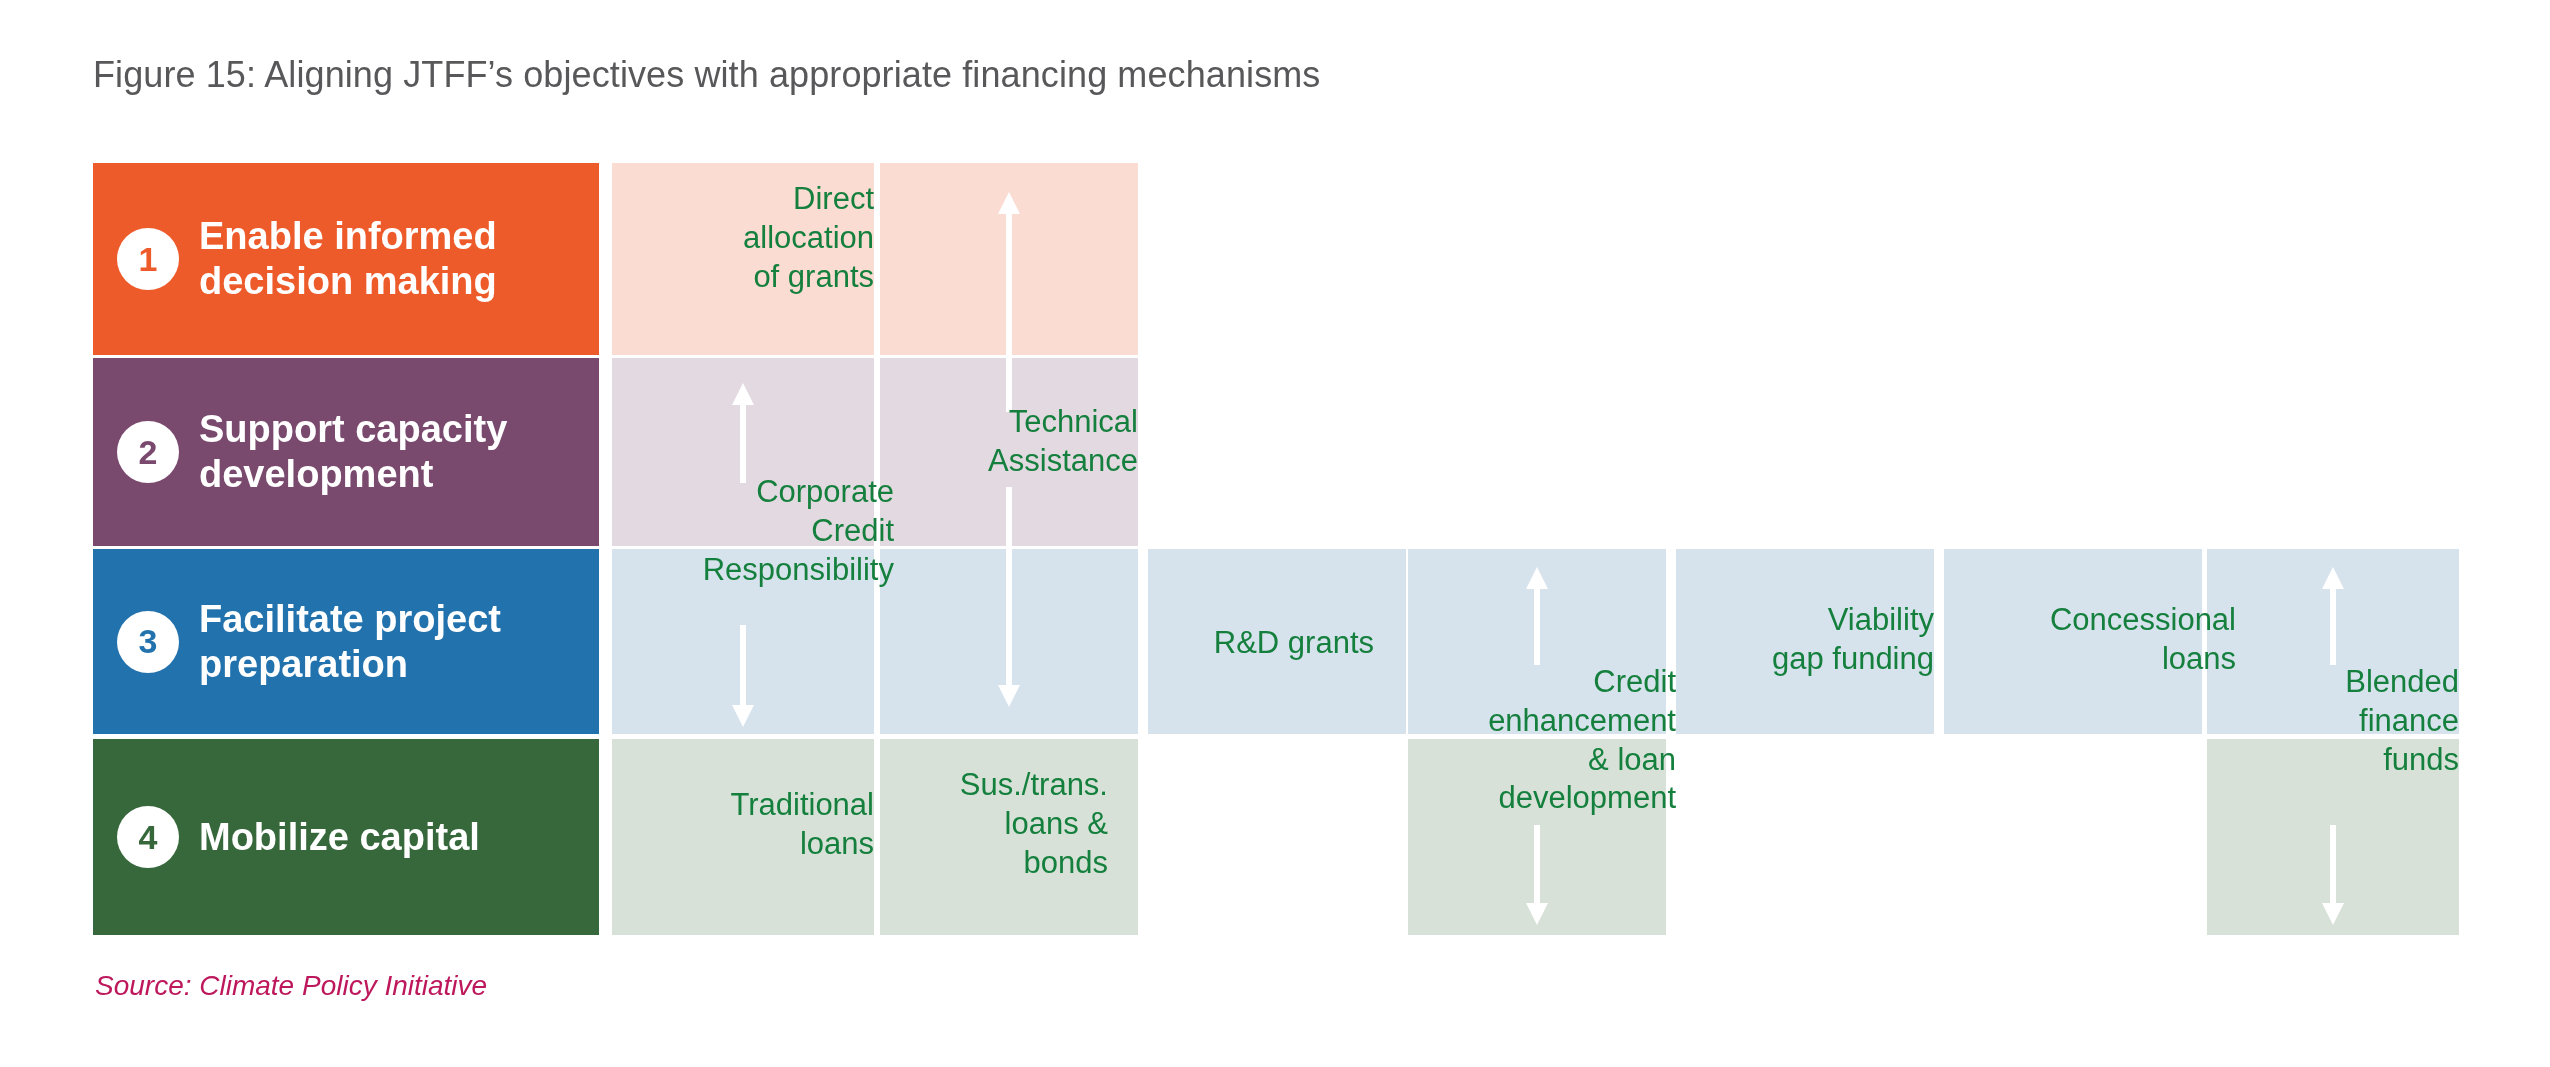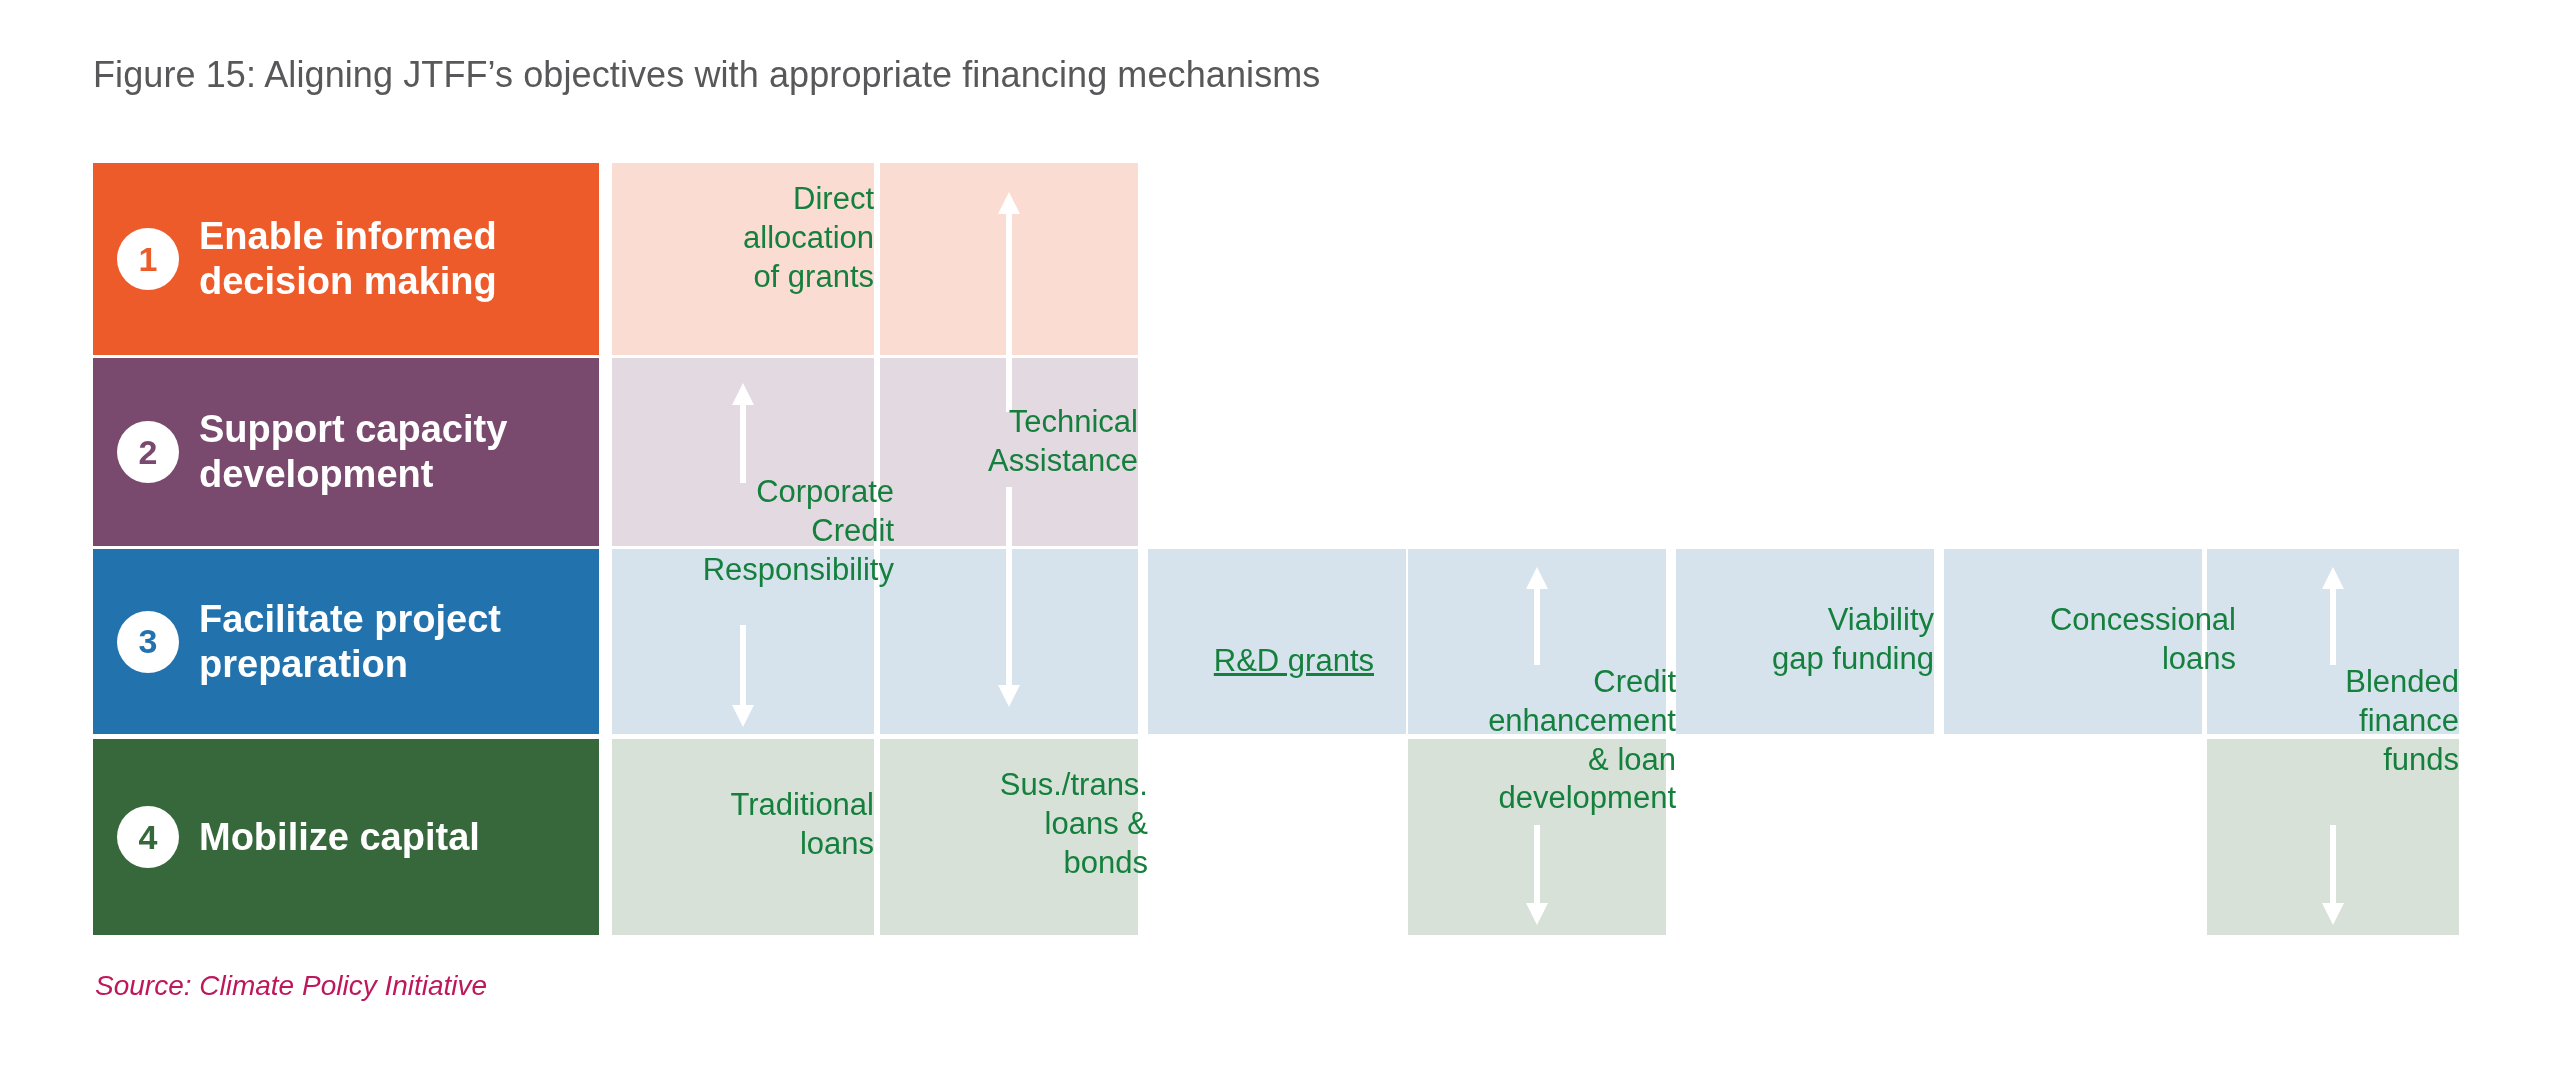--- a/index.html
+++ b/index.html
@@ -239,27 +239,27 @@
   <div class="mech-label" style="left:880px; top:403px; width:258px;">
     <div>Technical</div>
     <div>Assistance</div>
   </div>
 
   <div class="mech-label" style="left:612px; top:786px; width:262px;padding-left:45px;">
     <div>Traditional</div>
     <div>loans</div>
   </div>
 
-  <div class="mech-label" style="left:920px; top:766px; width:228px;">
+  <div class="mech-label" style="left:880px; top:766px; width:228px;">
     <div>Sus./trans.</div>
     <div>loans &amp;</div>
     <div>bonds</div>
   </div>
 
-  <div class="mech-label" style="left:1148px; top:642px; width:226px;text-decoration:underline;">
+  <div class="mech-label" style="left:1148px; top:624px; width:226px;">
     <div>R&amp;D grants</div>
   </div>
 
   <div class="mech-label" style="left:1398px; top:663px; width:278px;">
     <div>Credit</div>
     <div>enhancement</div>
     <div>&amp; loan</div>
     <div>development</div>
   </div>
 

